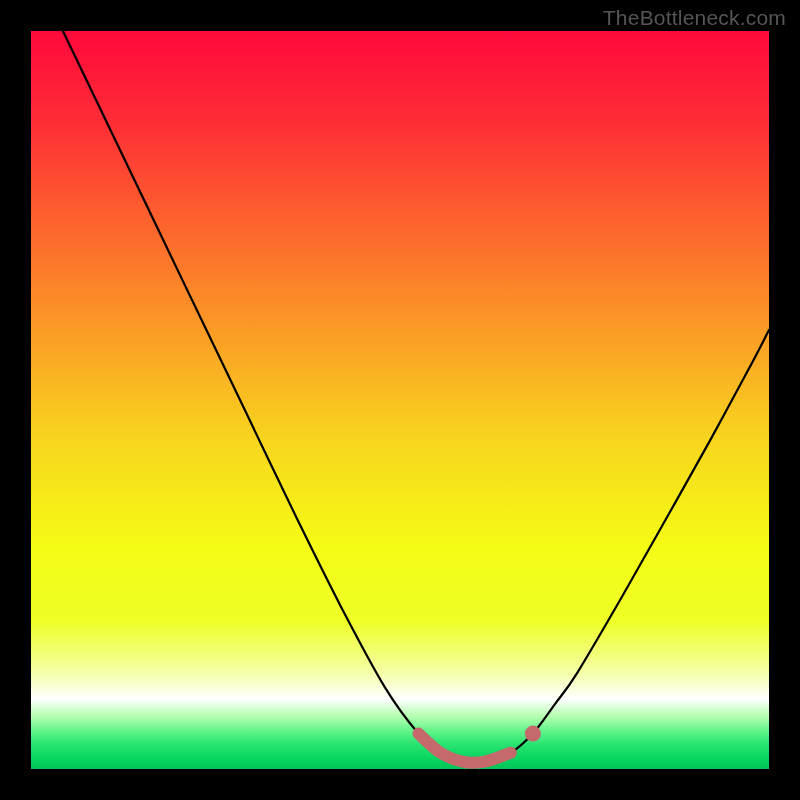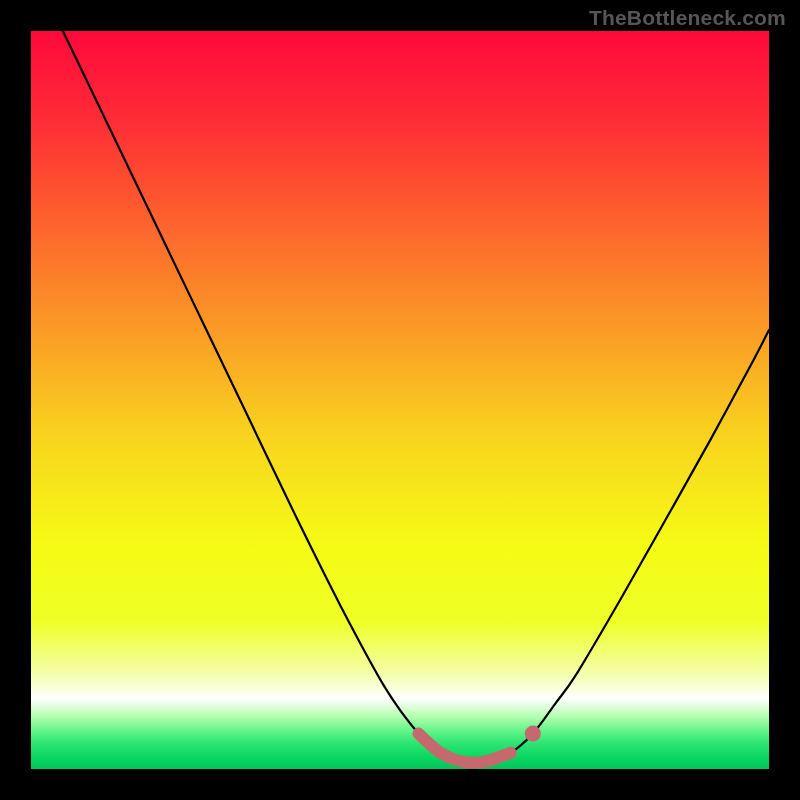--- a/index.html
+++ b/index.html
@@ -33,21 +33,21 @@
     width: 738px;
     height: 738px;
     overflow: visible;
   }
   .watermark {
     position: absolute;
     top: 6px;
     right: 14px;
     font-family: Arial, Helvetica, sans-serif;
     font-size: 21px;
-    font-weight: 700;
+    font-weight: 400;
     color: #565656;
     letter-spacing: 0.2px;
     user-select: none;
   }
 </style>
 </head>
 <body>
 
 <div class="stage">
 

